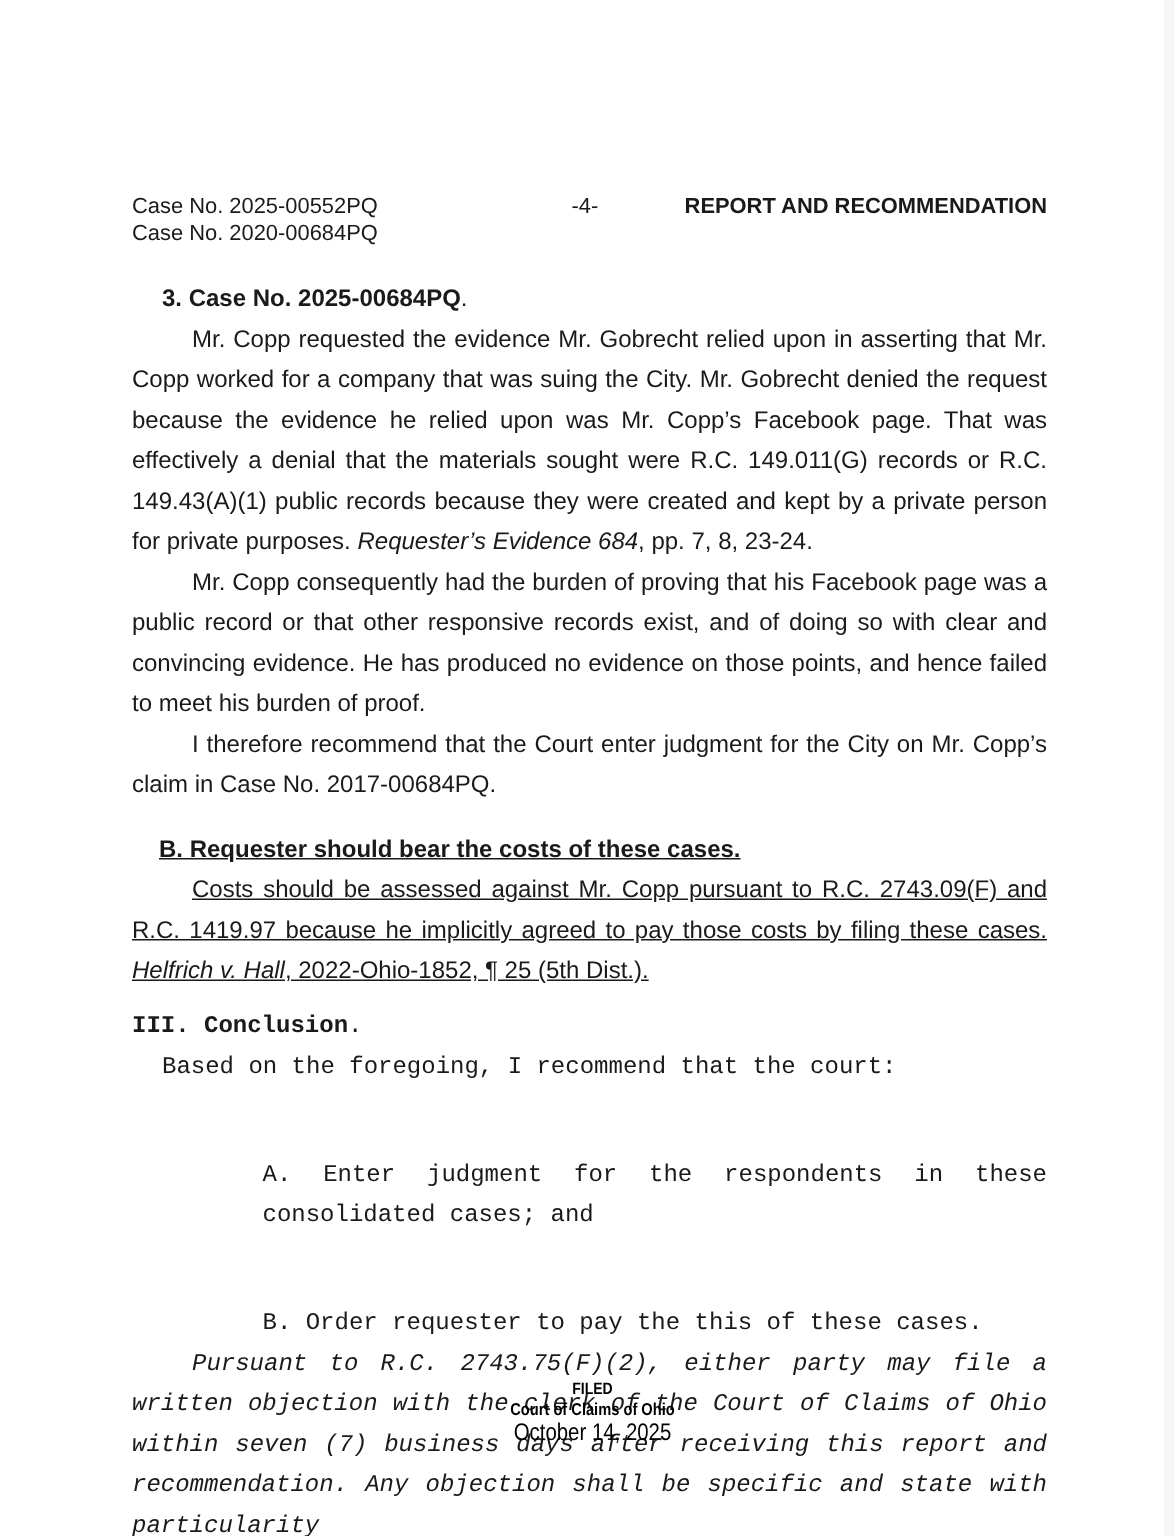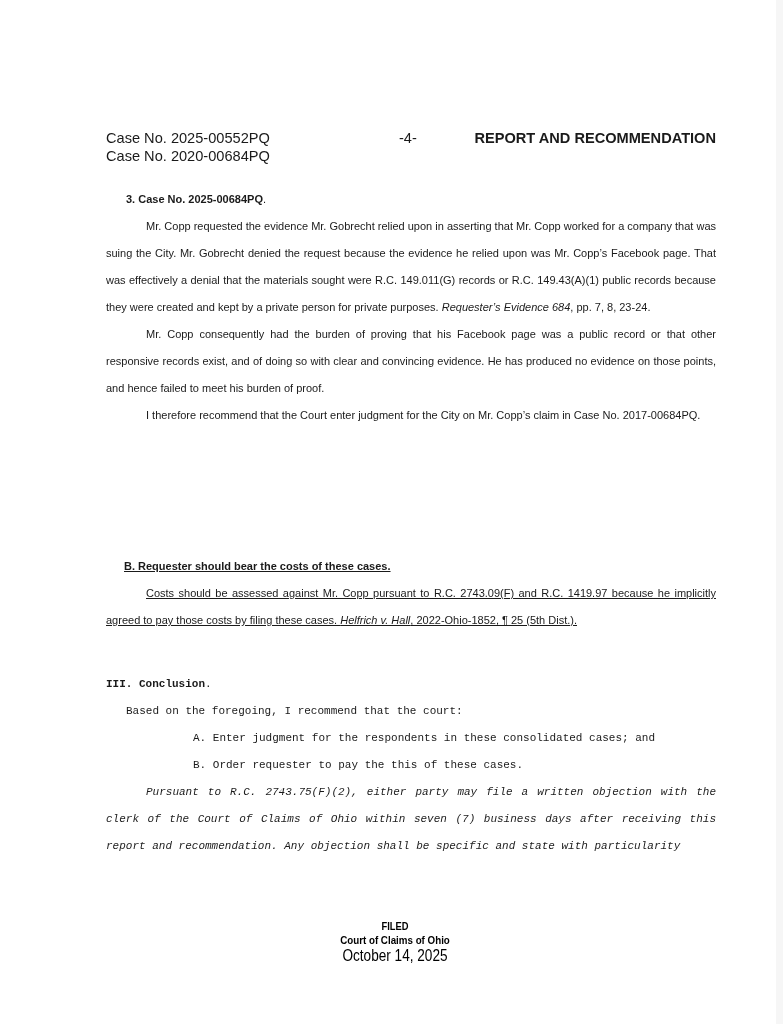--- a/index.html
+++ b/index.html
@@ -8,40 +8,40 @@
     background: #ffffff;
     position: relative;
     font-family: "Liberation Sans", sans-serif;
     color: #1a1a1a;
   }
   .edge-strip {
     position: absolute; top: 0; right: 0; width: 7px; height: 1024px;
     background: #f6f6f6;
   }
   .page {
-    position: absolute; left: 106px; top: 0; width: 610px; height: 912px;
+    position: absolute; left: 88px; top: 0; width: 610px; height: 912px;
   }
   .header {
     position: absolute; top: 129px; left: 0; width: 610px;
     font-size: 14.6px; line-height: 18px;
   }
   .header .case-lines { position: absolute; left: 0; top: 0; }
   .header .page-num { position: absolute; left: 293px; top: 0; }
   .header .report-title { position: absolute; right: 0; top: 0; font-weight: bold; }
   .body-text {
     position: absolute; left: 0; width: 610px;
-    font-size: 11px; line-height: 27px;
+    font-size: 16px; line-height: 27px;
     text-align: justify;
   }
   .indent { text-indent: 40px; }
   p { margin: 0; }
   .bold { font-weight: bold; }
   .ital { font-style: italic; }
   .sub-heading { padding-left: 20px; }
-  .list-item { padding-left: 87px; }
+  .list-item { padding-left: 87px; margin-top: 45px; }
   .conclusion-intro { padding-left: 20px; }
   .stamp {
     position: absolute; left: 320px; top: 920px; width: 150px;
     text-align: center; color: #000000;
     font-family: "Liberation Sans", sans-serif;
   }
   .stamp .filed { font-size: 11px; font-weight: bold; line-height: 13px; transform: scaleX(0.85); }
   .stamp .court { font-size: 11.5px; font-weight: bold; line-height: 14px; transform: scaleX(0.85); }
   .stamp .date { font-size: 16px; line-height: 18px; transform: scaleX(0.85); }
 </style>

